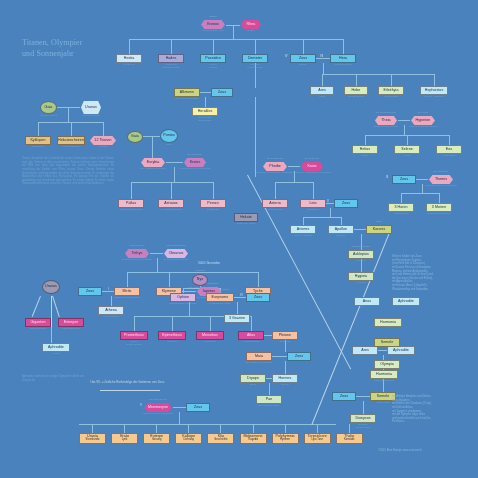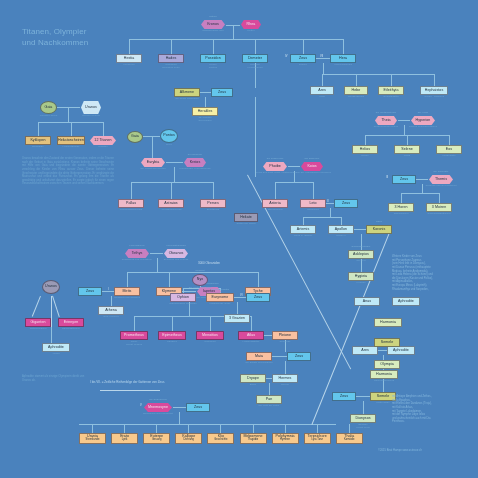--- a/index.html
+++ b/index.html
@@ -44,37 +44,37 @@
   .cap.above{color:#79aed6;}
   .rom{position:absolute;font-size:2.6px;color:#cfe4f2;}
 
   
   .ln{position:absolute;background:#8fc0df;}
   .lnh{height:0.55px;}
   .lnv{width:0.55px;}
   .ln.pale{background:#b9d6ea;}
 
   
-  #title{position:absolute;left:22px;top:27px;width:120px;font-size:8px;
-         line-height:1.35;color:#7cb2da;letter-spacing:.1px;}
+  #title{position:absolute;left:22px;top:38px;width:120px;font-size:8px;
+         line-height:1.35;color:#7cb2da;letter-spacing:.1px;font-family:Liberation Serif, serif;}
   .prose{position:absolute;font-size:2.75px;line-height:1.32;color:#6ba4d0;
          text-align:justify;letter-spacing:.01px;}
   .note{position:absolute;font-size:2.7px;line-height:1.35;color:#83b6dc;}
   .credit{position:absolute;font-size:2.7px;color:#84b8dd;}
   .keyline{position:absolute;font-size:3px;color:#b9d8ee;}
   .oknote{position:absolute;font-size:3px;color:#c4dcee;}
 </style>
 </head>
 <body>
 
 <div id="stage">
 
   <div id="title">
     <div>Titanen, Olympier</div>
-    <div>und Nachkommen</div>
+    <div>und Sonnenjahr</div>
   </div>
 
   <div>
 
     <div class="ln lnh" style="left:226px;top:25px;width:14px;"></div>
 
     <div class="ln lnv" style="left:233px;top:25px;height:14px;"></div>
     <div class="ln lnh" style="left:129px;top:39px;width:214px;"></div>
     <div class="ln lnv" style="left:129px;top:39px;height:15px;"></div>
     <div class="ln lnv" style="left:171px;top:39px;height:15px;"></div>

